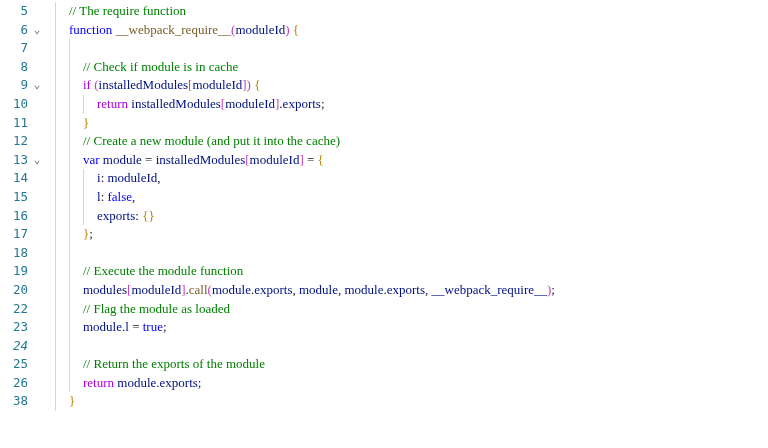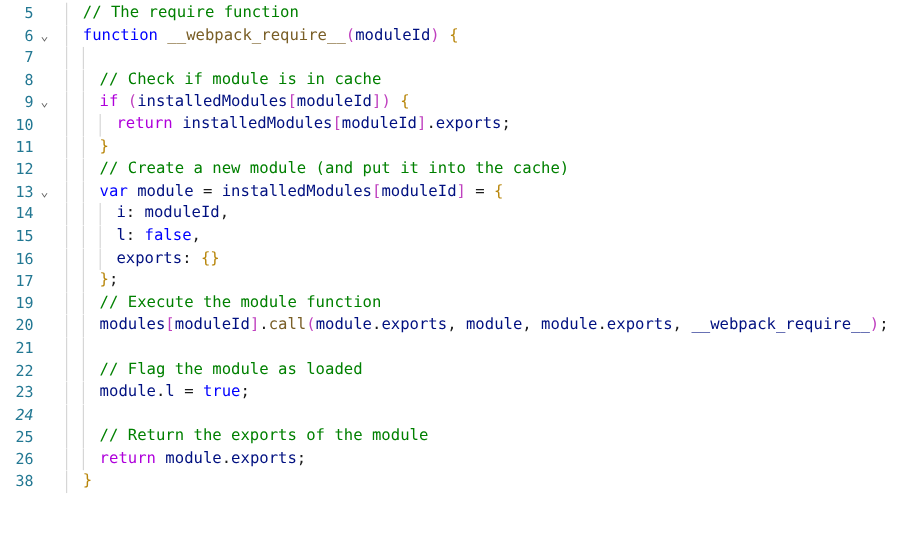--- a/index.html
+++ b/index.html
@@ -39,20 +39,21 @@
     flex: 0 0 18px;
     text-align: center;
     color: #616161;
     font-size: 11px;
     user-select: none;
   }
   .code {
     position: relative;
     flex: 1 1 auto;
     overflow: hidden;
+    font-family: Liberation Serif, serif;
   }
   .guide {
     position: absolute;
     top: 0;
     bottom: 0;
     width: 1px;
     background: #d6d6d6;
   }
   .tok { white-space: pre; }
 </style>
@@ -66,22 +67,22 @@
     <div class="row"><div class="ln" style="color: rgb(35, 120, 147);">8</div><div class="fold" style="color: rgb(97, 97, 97);"></div><div class="code" style="padding-left: 37px;"><span class="guide" style="left: 9px; background: rgb(214, 214, 214);"></span><span class="guide" style="left: 23px; background: rgb(214, 214, 214);"></span><span class="tok" style="color: rgb(0, 128, 0);">// Check if module is in cache</span></div></div>
     <div class="row"><div class="ln" style="color: rgb(35, 120, 147);">9</div><div class="fold" style="color: rgb(97, 97, 97);">⌄</div><div class="code" style="padding-left: 37px;"><span class="guide" style="left: 9px; background: rgb(214, 214, 214);"></span><span class="guide" style="left: 23px; background: rgb(214, 214, 214);"></span><span class="tok" style="color: rgb(175, 0, 219);">if</span><span class="tok" style="color: rgb(27, 27, 27);"> </span><span class="tok" style="color: rgb(191, 64, 191);">(</span><span class="tok" style="color: rgb(0, 16, 128);">installedModules</span><span class="tok" style="color: rgb(191, 64, 191);">[</span><span class="tok" style="color: rgb(0, 16, 128);">moduleId</span><span class="tok" style="color: rgb(191, 64, 191);">]</span><span class="tok" style="color: rgb(191, 64, 191);">)</span><span class="tok" style="color: rgb(27, 27, 27);"> </span><span class="tok" style="color: rgb(184, 134, 11);">{</span></div></div>
     <div class="row"><div class="ln" style="color: rgb(35, 120, 147);">10</div><div class="fold" style="color: rgb(97, 97, 97);"></div><div class="code" style="padding-left: 51px;"><span class="guide" style="left: 9px; background: rgb(214, 214, 214);"></span><span class="guide" style="left: 23px; background: rgb(214, 214, 214);"></span><span class="guide" style="left: 37px; background: rgb(214, 214, 214);"></span><span class="tok" style="color: rgb(175, 0, 219);">return</span><span class="tok" style="color: rgb(27, 27, 27);"> </span><span class="tok" style="color: rgb(0, 16, 128);">installedModules</span><span class="tok" style="color: rgb(191, 64, 191);">[</span><span class="tok" style="color: rgb(0, 16, 128);">moduleId</span><span class="tok" style="color: rgb(191, 64, 191);">]</span><span class="tok" style="color: rgb(27, 27, 27);">.</span><span class="tok" style="color: rgb(0, 16, 128);">exports</span><span class="tok" style="color: rgb(27, 27, 27);">;</span></div></div>
     <div class="row"><div class="ln" style="color: rgb(35, 120, 147);">11</div><div class="fold" style="color: rgb(97, 97, 97);"></div><div class="code" style="padding-left: 37px;"><span class="guide" style="left: 9px; background: rgb(214, 214, 214);"></span><span class="guide" style="left: 23px; background: rgb(214, 214, 214);"></span><span class="tok" style="color: rgb(184, 134, 11);">}</span></div></div>
     <div class="row"><div class="ln" style="color: rgb(35, 120, 147);">12</div><div class="fold" style="color: rgb(97, 97, 97);"></div><div class="code" style="padding-left: 37px;"><span class="guide" style="left: 9px; background: rgb(214, 214, 214);"></span><span class="guide" style="left: 23px; background: rgb(214, 214, 214);"></span><span class="tok" style="color: rgb(0, 128, 0);">// Create a new module (and put it into the cache)</span></div></div>
     <div class="row"><div class="ln" style="color: rgb(35, 120, 147);">13</div><div class="fold" style="color: rgb(97, 97, 97);">⌄</div><div class="code" style="padding-left: 37px;"><span class="guide" style="left: 9px; background: rgb(214, 214, 214);"></span><span class="guide" style="left: 23px; background: rgb(214, 214, 214);"></span><span class="tok" style="color: rgb(0, 0, 255);">var</span><span class="tok" style="color: rgb(27, 27, 27);"> </span><span class="tok" style="color: rgb(0, 16, 128);">module</span><span class="tok" style="color: rgb(27, 27, 27);"> = </span><span class="tok" style="color: rgb(0, 16, 128);">installedModules</span><span class="tok" style="color: rgb(191, 64, 191);">[</span><span class="tok" style="color: rgb(0, 16, 128);">moduleId</span><span class="tok" style="color: rgb(191, 64, 191);">]</span><span class="tok" style="color: rgb(27, 27, 27);"> = </span><span class="tok" style="color: rgb(184, 134, 11);">{</span></div></div>
     <div class="row"><div class="ln" style="color: rgb(35, 120, 147);">14</div><div class="fold" style="color: rgb(97, 97, 97);"></div><div class="code" style="padding-left: 51px;"><span class="guide" style="left: 9px; background: rgb(214, 214, 214);"></span><span class="guide" style="left: 23px; background: rgb(214, 214, 214);"></span><span class="guide" style="left: 37px; background: rgb(214, 214, 214);"></span><span class="tok" style="color: rgb(0, 16, 128);">i</span><span class="tok" style="color: rgb(27, 27, 27);">: </span><span class="tok" style="color: rgb(0, 16, 128);">moduleId</span><span class="tok" style="color: rgb(27, 27, 27);">,</span></div></div>
     <div class="row"><div class="ln" style="color: rgb(35, 120, 147);">15</div><div class="fold" style="color: rgb(97, 97, 97);"></div><div class="code" style="padding-left: 51px;"><span class="guide" style="left: 9px; background: rgb(214, 214, 214);"></span><span class="guide" style="left: 23px; background: rgb(214, 214, 214);"></span><span class="guide" style="left: 37px; background: rgb(214, 214, 214);"></span><span class="tok" style="color: rgb(0, 16, 128);">l</span><span class="tok" style="color: rgb(27, 27, 27);">: </span><span class="tok" style="color: rgb(0, 0, 255);">false</span><span class="tok" style="color: rgb(27, 27, 27);">,</span></div></div>
     <div class="row"><div class="ln" style="color: rgb(35, 120, 147);">16</div><div class="fold" style="color: rgb(97, 97, 97);"></div><div class="code" style="padding-left: 51px;"><span class="guide" style="left: 9px; background: rgb(214, 214, 214);"></span><span class="guide" style="left: 23px; background: rgb(214, 214, 214);"></span><span class="guide" style="left: 37px; background: rgb(214, 214, 214);"></span><span class="tok" style="color: rgb(0, 16, 128);">exports</span><span class="tok" style="color: rgb(27, 27, 27);">: </span><span class="tok" style="color: rgb(184, 134, 11);">{}</span></div></div>
     <div class="row"><div class="ln" style="color: rgb(35, 120, 147);">17</div><div class="fold" style="color: rgb(97, 97, 97);"></div><div class="code" style="padding-left: 37px;"><span class="guide" style="left: 9px; background: rgb(214, 214, 214);"></span><span class="guide" style="left: 23px; background: rgb(214, 214, 214);"></span><span class="tok" style="color: rgb(184, 134, 11);">}</span><span class="tok" style="color: rgb(27, 27, 27);">;</span></div></div>
+    <div class="row"><div class="ln" style="color: rgb(35, 120, 147);">18</div><div class="fold" style="color: rgb(97, 97, 97);"></div><div class="code" style="padding-left: 37px;"><span class="guide" style="left: 9px; background: rgb(214, 214, 214);"></span><span class="guide" style="left: 23px; background: rgb(214, 214, 214);"></span></div></div>
     <div class="row"><div class="ln" style="color: rgb(35, 120, 147);">19</div><div class="fold" style="color: rgb(97, 97, 97);"></div><div class="code" style="padding-left: 37px;"><span class="guide" style="left: 9px; background: rgb(214, 214, 214);"></span><span class="guide" style="left: 23px; background: rgb(214, 214, 214);"></span><span class="tok" style="color: rgb(0, 128, 0);">// Execute the module function</span></div></div>
     <div class="row"><div class="ln" style="color: rgb(35, 120, 147);">20</div><div class="fold" style="color: rgb(97, 97, 97);"></div><div class="code" style="padding-left: 37px;"><span class="guide" style="left: 9px; background: rgb(214, 214, 214);"></span><span class="guide" style="left: 23px; background: rgb(214, 214, 214);"></span><span class="tok" style="color: rgb(0, 16, 128);">modules</span><span class="tok" style="color: rgb(191, 64, 191);">[</span><span class="tok" style="color: rgb(0, 16, 128);">moduleId</span><span class="tok" style="color: rgb(191, 64, 191);">]</span><span class="tok" style="color: rgb(27, 27, 27);">.</span><span class="tok" style="color: rgb(121, 94, 38);">call</span><span class="tok" style="color: rgb(191, 64, 191);">(</span><span class="tok" style="color: rgb(0, 16, 128);">module</span><span class="tok" style="color: rgb(27, 27, 27);">.</span><span class="tok" style="color: rgb(0, 16, 128);">exports</span><span class="tok" style="color: rgb(27, 27, 27);">, </span><span class="tok" style="color: rgb(0, 16, 128);">module</span><span class="tok" style="color: rgb(27, 27, 27);">, </span><span class="tok" style="color: rgb(0, 16, 128);">module</span><span class="tok" style="color: rgb(27, 27, 27);">.</span><span class="tok" style="color: rgb(0, 16, 128);">exports</span><span class="tok" style="color: rgb(27, 27, 27);">, </span><span class="tok" style="color: rgb(0, 16, 128);">__webpack_require__</span><span class="tok" style="color: rgb(191, 64, 191);">)</span><span class="tok" style="color: rgb(27, 27, 27);">;</span></div></div>
-    <div class="row"><div class="ln" style="color: rgb(35, 120, 147);">21</div><div class="fold" style="color: rgb(97, 97, 97);"></div><div class="code" style="padding-left: 37px;"><span class="guide" style="left: 9px; background: rgb(214, 214, 214);"></span><span class="guide" style="left: 23px; background: rgb(214, 214, 214);"></span></div></div>
     <div class="row"><div class="ln" style="color: rgb(35, 120, 147);">22</div><div class="fold" style="color: rgb(97, 97, 97);"></div><div class="code" style="padding-left: 37px;"><span class="guide" style="left: 9px; background: rgb(214, 214, 214);"></span><span class="guide" style="left: 23px; background: rgb(214, 214, 214);"></span><span class="tok" style="color: rgb(0, 128, 0);">// Flag the module as loaded</span></div></div>
     <div class="row"><div class="ln" style="color: rgb(35, 120, 147);">23</div><div class="fold" style="color: rgb(97, 97, 97);"></div><div class="code" style="padding-left: 37px;"><span class="guide" style="left: 9px; background: rgb(214, 214, 214);"></span><span class="guide" style="left: 23px; background: rgb(214, 214, 214);"></span><span class="tok" style="color: rgb(0, 16, 128);">module</span><span class="tok" style="color: rgb(27, 27, 27);">.</span><span class="tok" style="color: rgb(0, 16, 128);">l</span><span class="tok" style="color: rgb(27, 27, 27);"> = </span><span class="tok" style="color: rgb(0, 0, 255);">true</span><span class="tok" style="color: rgb(27, 27, 27);">;</span></div></div>
     <div class="row"><div class="ln" style="color: rgb(35, 120, 147); font-style: italic;">24</div><div class="fold" style="color: rgb(97, 97, 97);"></div><div class="code" style="padding-left: 37px;"><span class="guide" style="left: 9px; background: rgb(214, 214, 214);"></span><span class="guide" style="left: 23px; background: rgb(214, 214, 214);"></span></div></div>
     <div class="row"><div class="ln" style="color: rgb(35, 120, 147);">25</div><div class="fold" style="color: rgb(97, 97, 97);"></div><div class="code" style="padding-left: 37px;"><span class="guide" style="left: 9px; background: rgb(214, 214, 214);"></span><span class="guide" style="left: 23px; background: rgb(214, 214, 214);"></span><span class="tok" style="color: rgb(0, 128, 0);">// Return the exports of the module</span></div></div>
     <div class="row"><div class="ln" style="color: rgb(35, 120, 147);">26</div><div class="fold" style="color: rgb(97, 97, 97);"></div><div class="code" style="padding-left: 37px;"><span class="guide" style="left: 9px; background: rgb(214, 214, 214);"></span><span class="guide" style="left: 23px; background: rgb(214, 214, 214);"></span><span class="tok" style="color: rgb(175, 0, 219);">return</span><span class="tok" style="color: rgb(27, 27, 27);"> </span><span class="tok" style="color: rgb(0, 16, 128);">module</span><span class="tok" style="color: rgb(27, 27, 27);">.</span><span class="tok" style="color: rgb(0, 16, 128);">exports</span><span class="tok" style="color: rgb(27, 27, 27);">;</span></div></div>
     <div class="row"><div class="ln" style="color: rgb(35, 120, 147);">38</div><div class="fold" style="color: rgb(97, 97, 97);"></div><div class="code" style="padding-left: 23px;"><span class="guide" style="left: 9px; background: rgb(214, 214, 214);"></span><span class="tok" style="color: rgb(184, 134, 11);">}</span></div></div>
   </div>
 
 </body></html>

